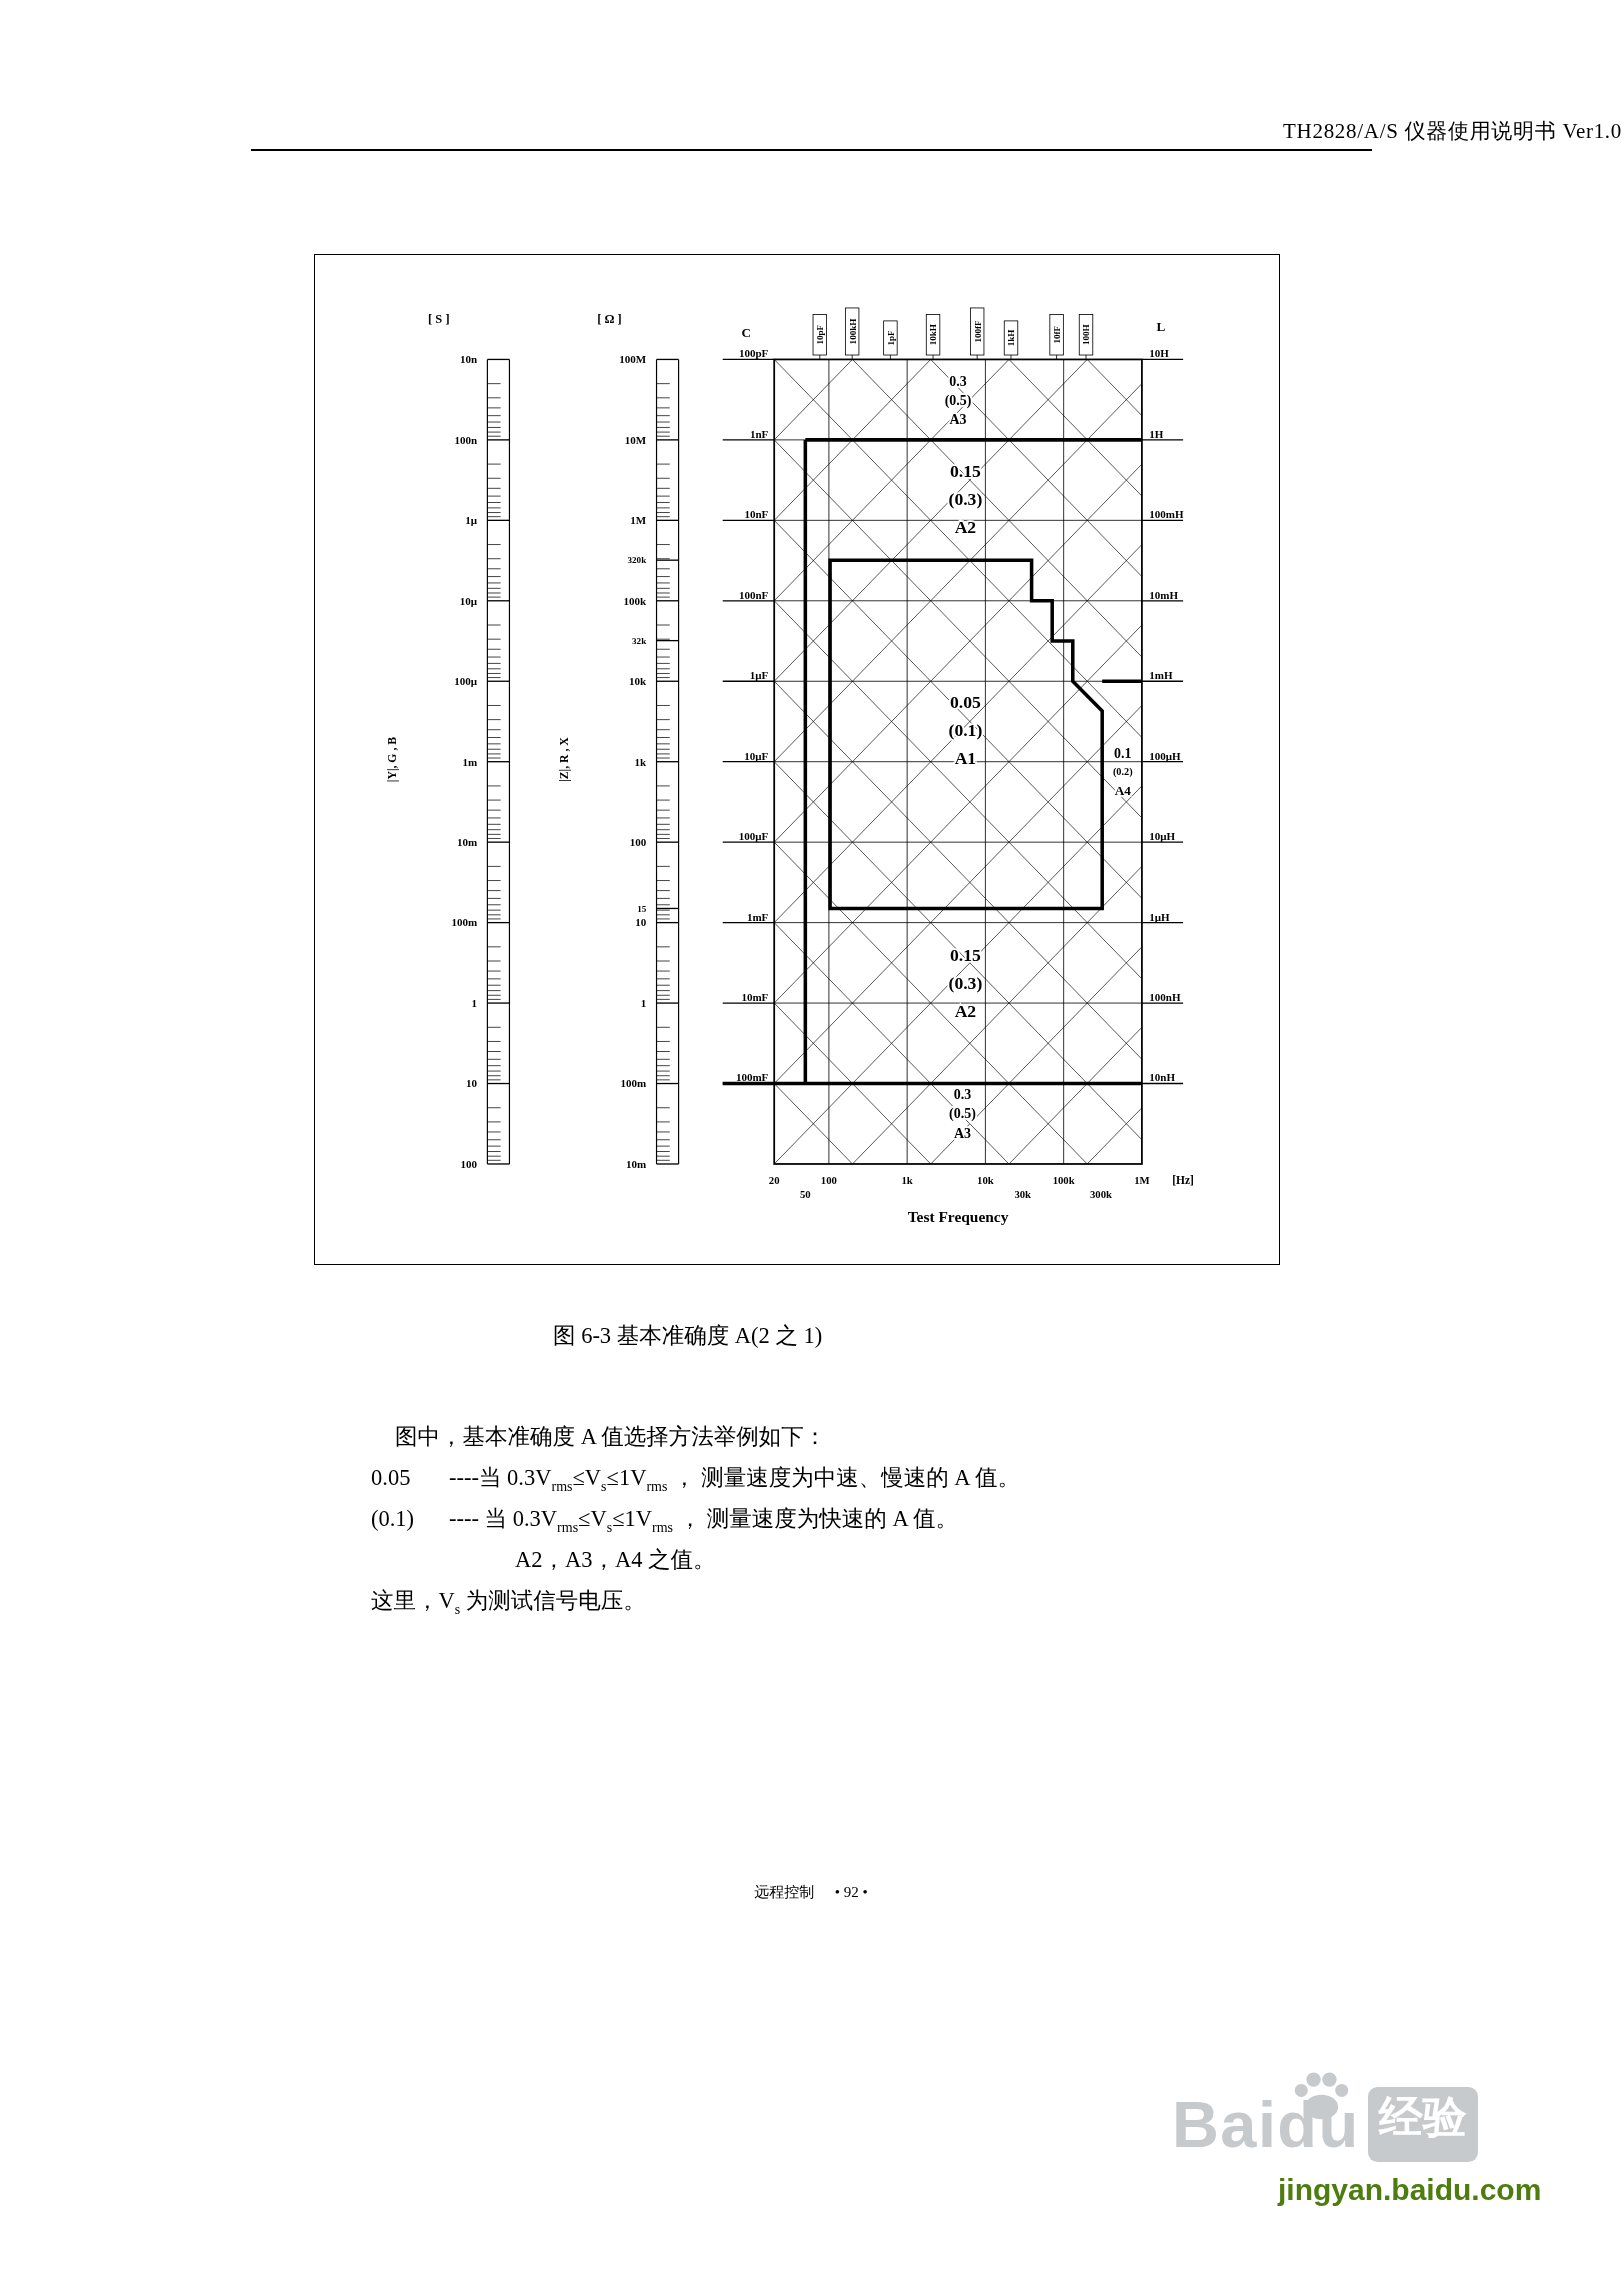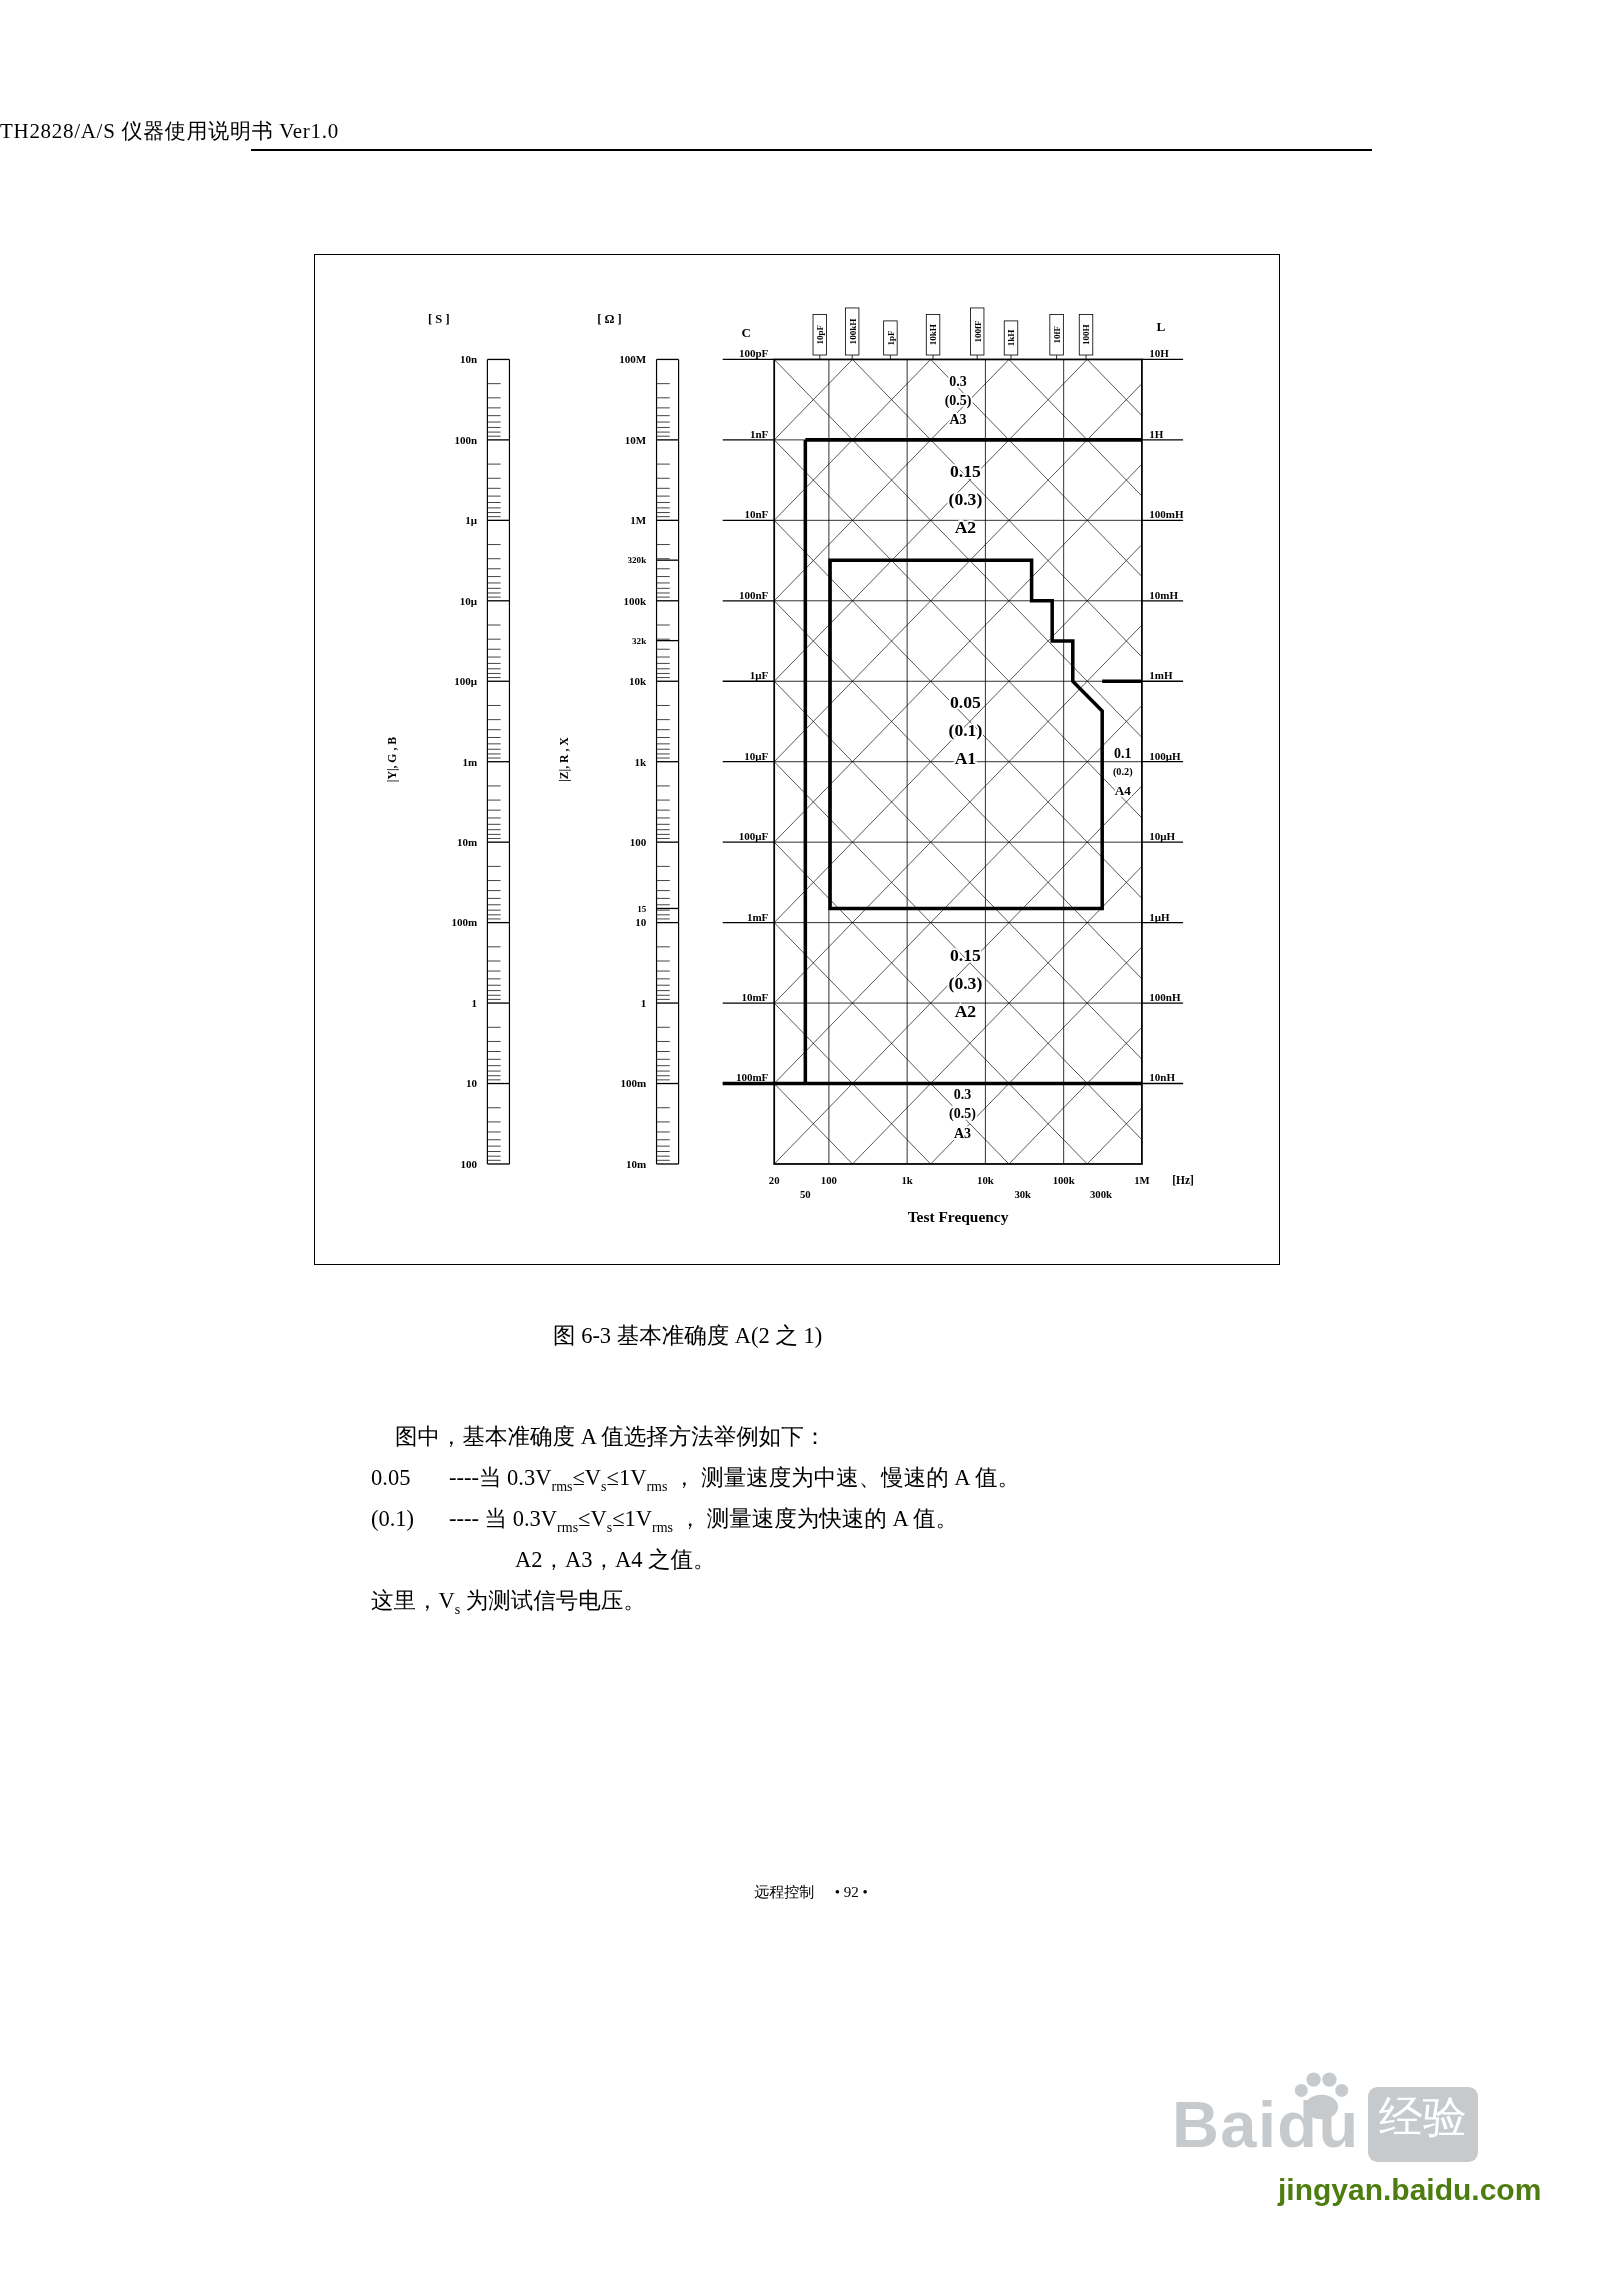--- a/index.html
+++ b/index.html
@@ -1,19 +1,19 @@
 <!DOCTYPE html>
 <html style="font-size:11px"><head>
 <meta charset="utf-8">
 <style>
   *{margin:0;padding:0;box-sizing:border-box}
   html,body{background:#ffffff}
   body{width:1622px;height:2295px;position:relative;font-family:"Liberation Serif",serif;color:#000;overflow:hidden}
 
-  .header{position:absolute;top:117px;left:0;width:100%;text-align:left;font-size:21px;letter-spacing:0.7px}
+  .header{position:absolute;top:117px;left:0;width:100%;text-align:right;font-size:21px;letter-spacing:0.7px}
   .header-rule{position:absolute;top:149px;left:251px;width:1121px;border-top:2px solid #000}
 
   .figure-box{position:absolute;left:314px;top:254px;width:966px;height:1011px;border:1.4px solid #000;background:#fff}
   #chart-svg{width:100%;height:100%;display:block}
   #chart-svg text{font-family:"Liberation Serif",serif;font-weight:bold;fill:#000}
 
   .caption{position:absolute;left:553px;top:1320px;font-size:22.5px}
 
   .body-text{position:absolute;left:371px;top:1416px;width:1131px;font-size:22.5px;line-height:41px}
   .body-text p.p1{text-indent:26.6px}
@@ -21,21 +21,21 @@
   .item .term{display:inline-block;width:78px}
   .item.indent{padding-left:66px}
   .body-text sub{font-size:14px;line-height:0}
 
   .footer{position:absolute;top:1883px;left:0;width:100%;text-align:center;font-size:15px}
   .footer .page-num{margin-left:20.4px}
 
   .watermark{position:absolute;left:1172px;top:2087px;color:#c7cacd;font-family:"Liberation Sans",sans-serif}
   .wm-row{display:flex;}
   .brand{font-size:65px;font-weight:bold;letter-spacing:1.4px}
-  .badge{display:inline-block;margin-left:8.2px;background:#c7cacd;color:#fff;font-size:44px;font-weight:normal;padding:8.2px 11px;border-radius:9.5px;line-height:1}
+  .badge{display:inline-block;margin-left:8.2px;background:#c7cacd;color:#fff;font-size:44px;font-weight:bold;padding:8.2px 11px;border-radius:9.5px;line-height:1}
   .paw{position:absolute;left:117px;top:-24.5px;width:65px;height:65px}
   .url{margin-top:11px;margin-left:106px;font-size:30px;color:#4d7c0f;font-weight:bold}
 </style>
 </head>
 <body>
 
 <div class="page">
 
   <div class="header">
     <span>TH2828/A/S 仪器使用说明书 Ver1.0</span>

